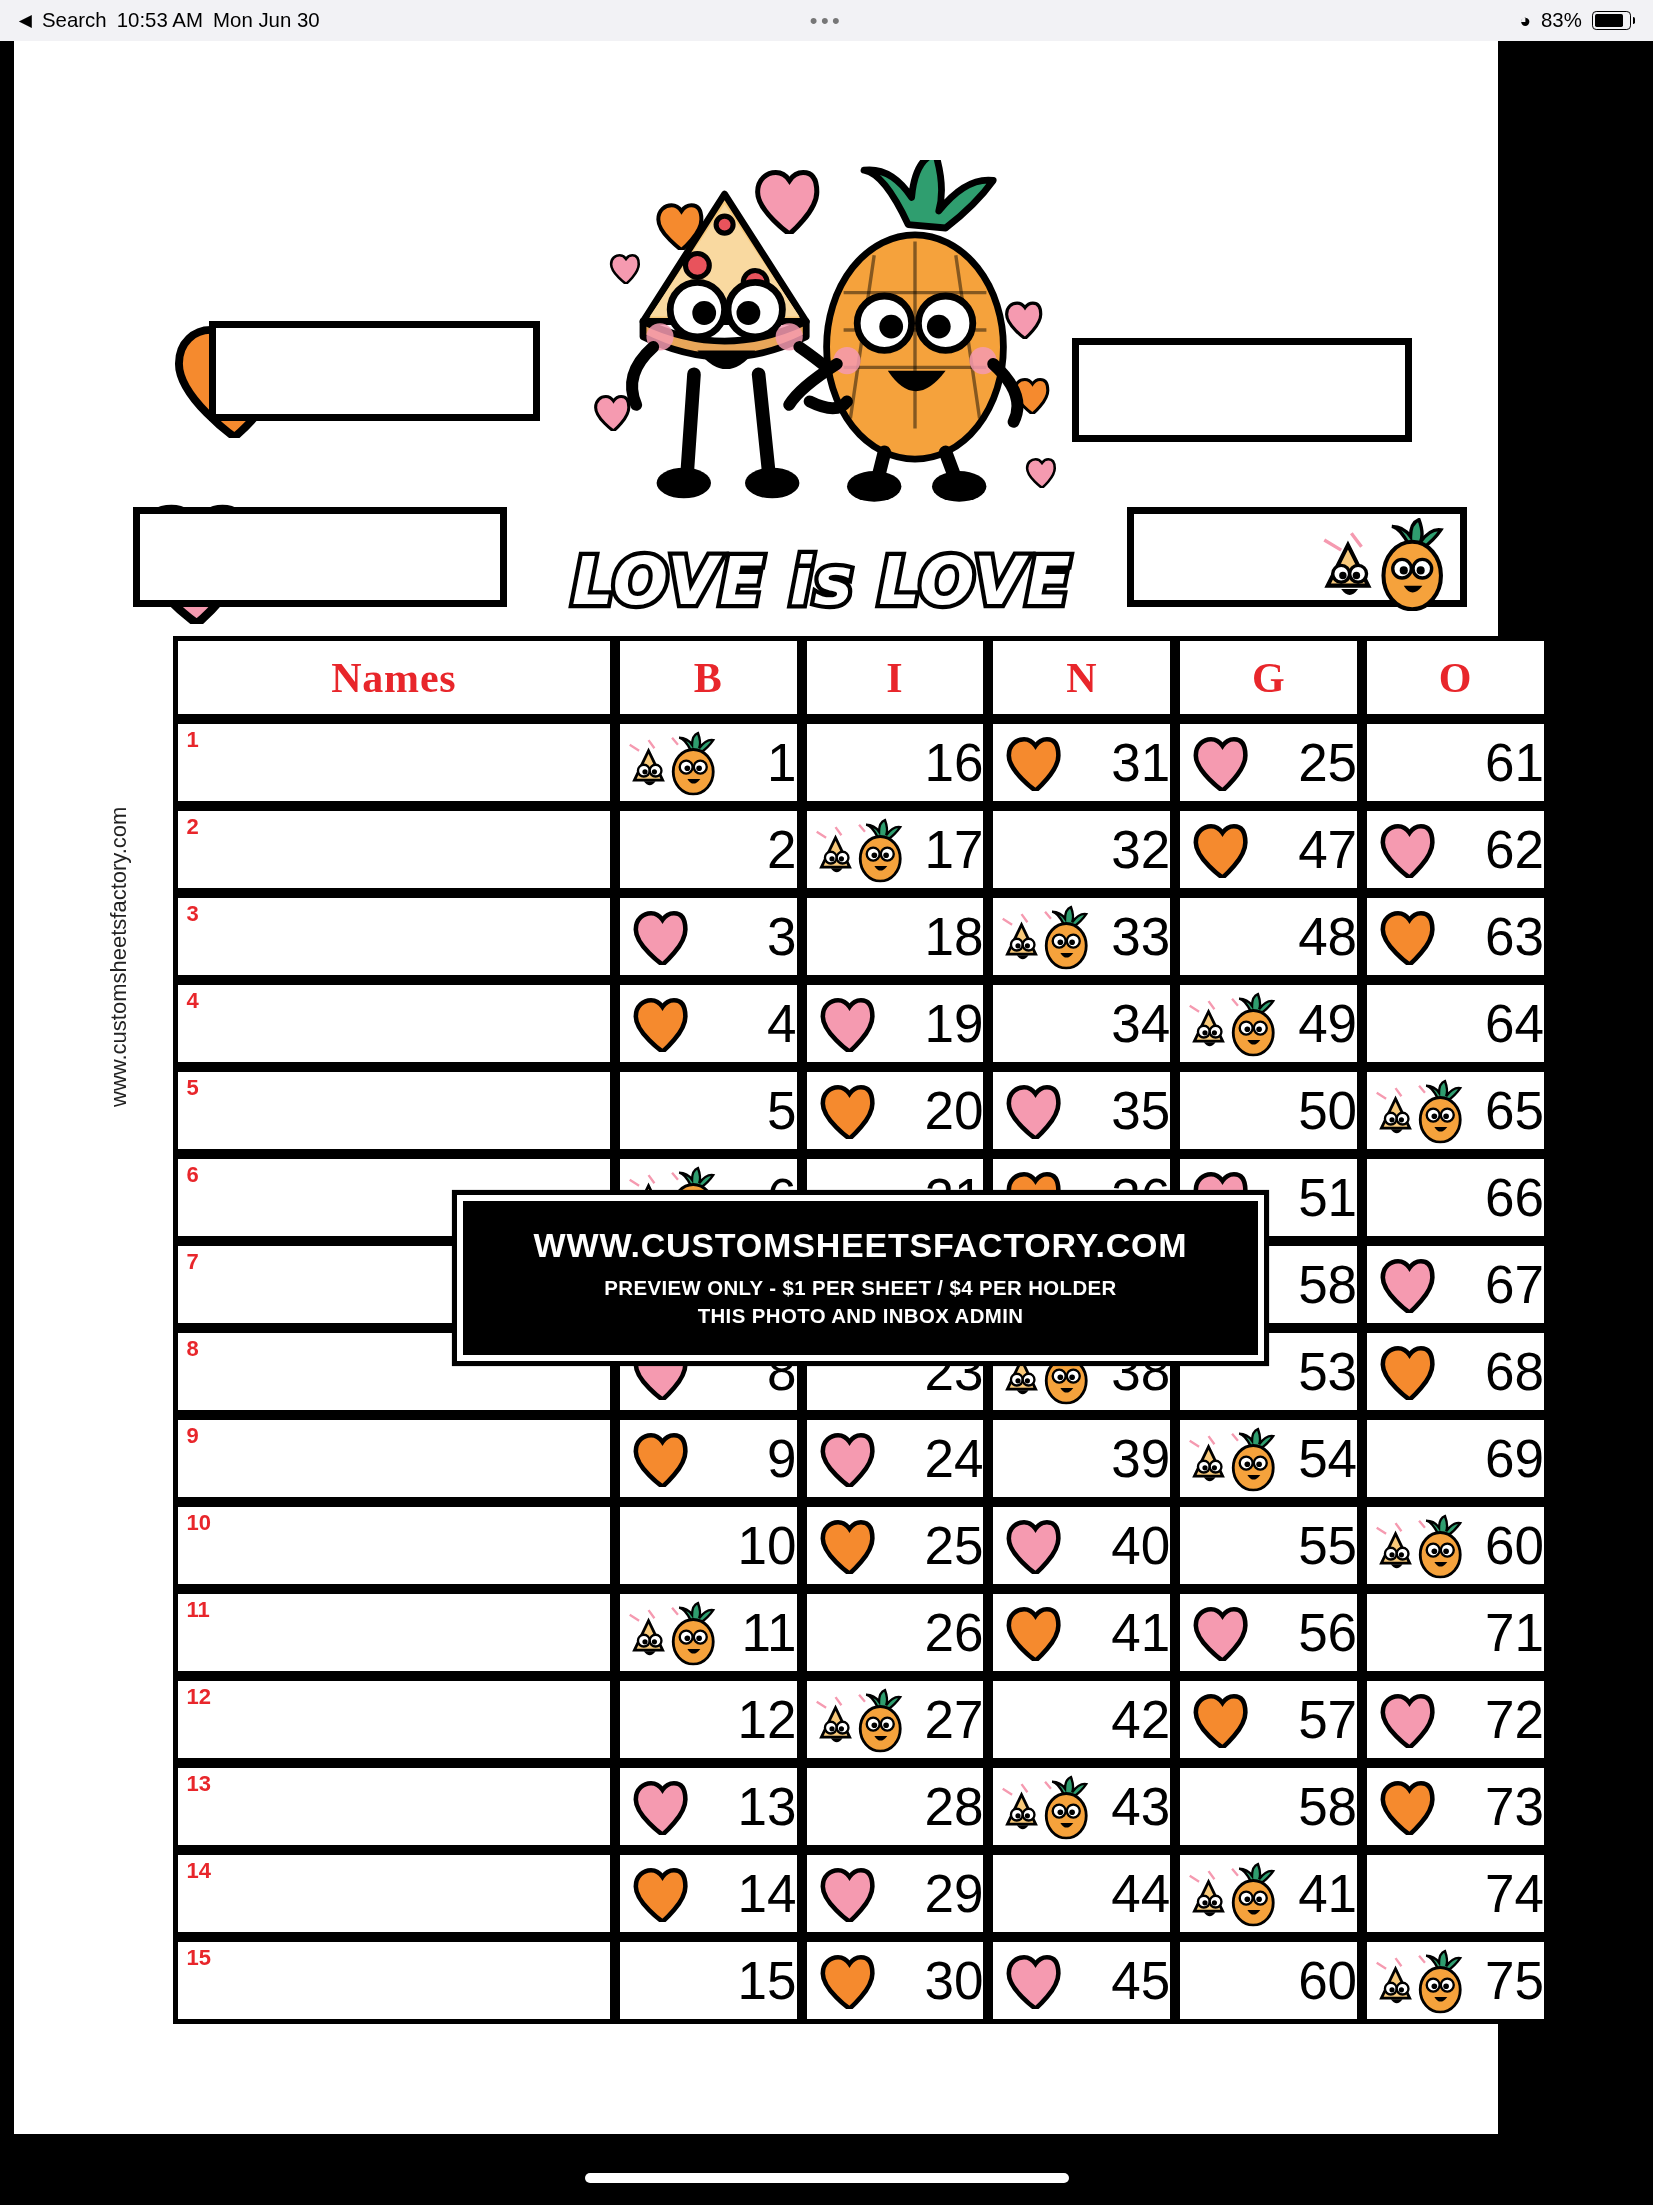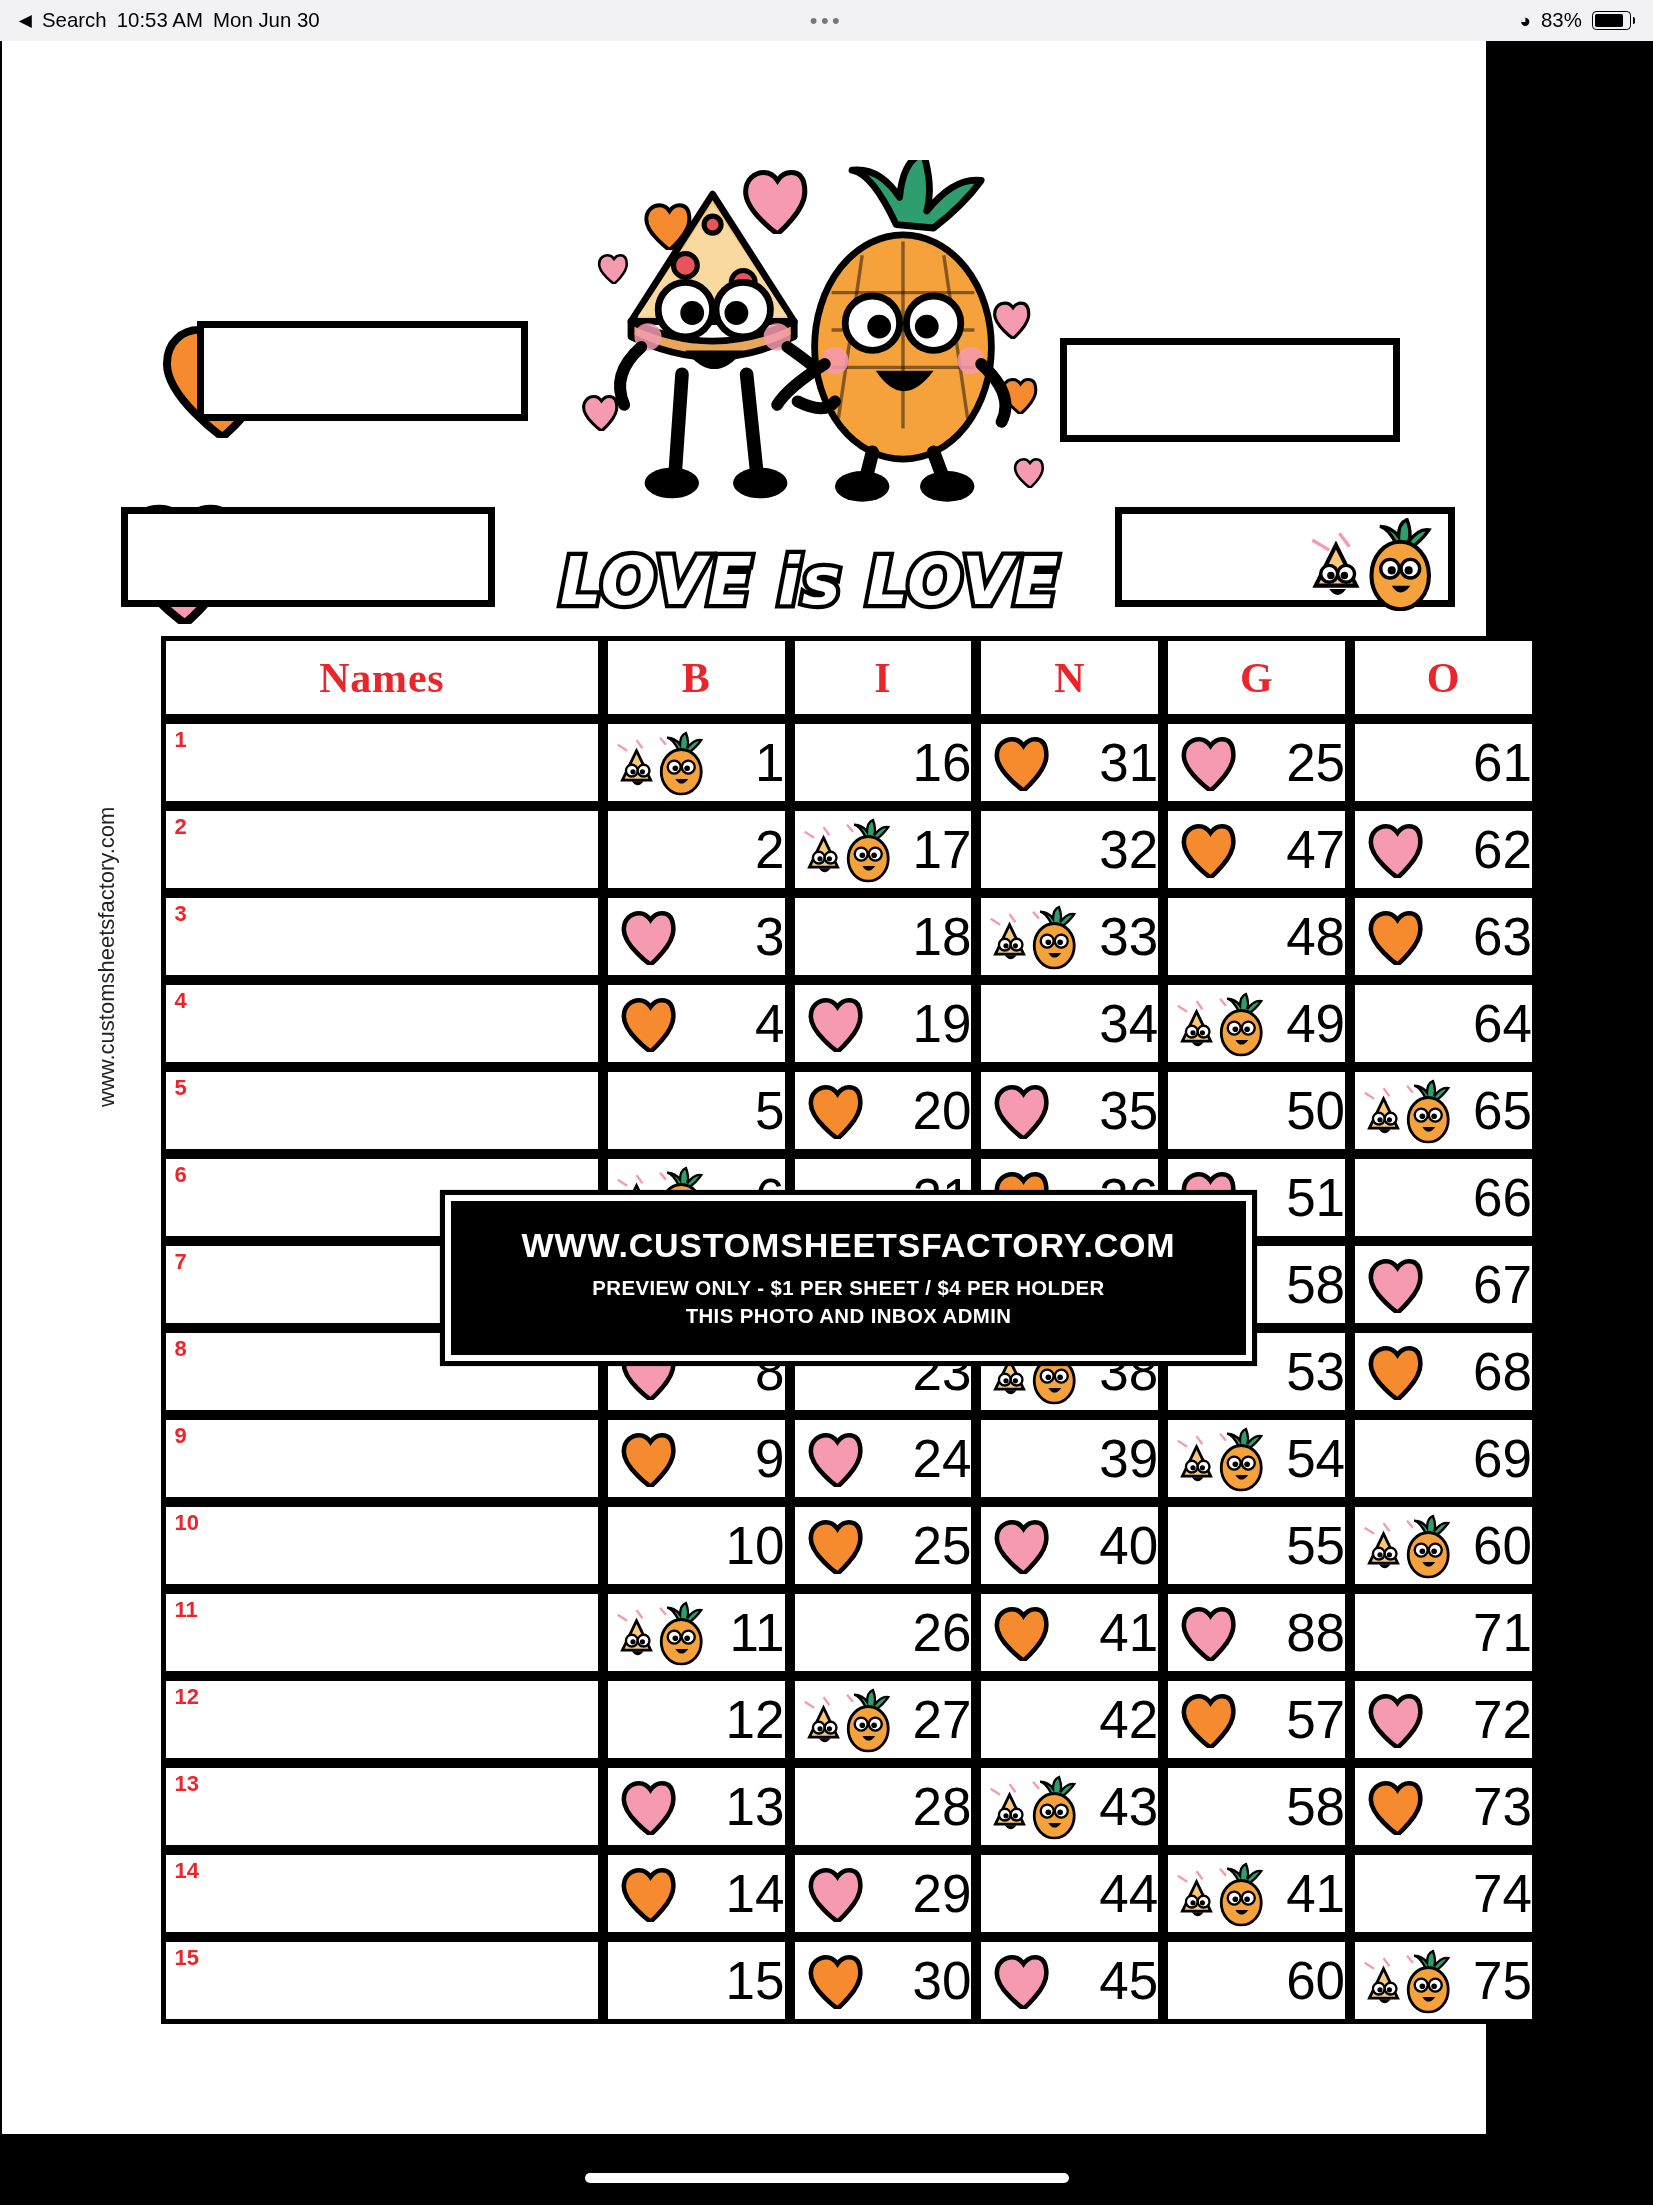--- a/index.html
+++ b/index.html
@@ -28,21 +28,21 @@
     position: relative; display: inline-block;
   }
   .battery::after {
     content: ""; position: absolute; right: -5.1px; top: 5.1px;
     width: 2.5px; height: 6.8px; background: #000; border-radius: 0 1.7px 1.7px 0;
   }
   .battery .fill { position: absolute; left: 1.7px; top: 1.7px; bottom: 1.7px; width: 28px; background: #000; border-radius: 1.7px; }
 
   
   #sheet {
-    position: absolute; top: 41px; left: 2px;
+    position: absolute; top: 41px; left: 14px;
     width: 1484px; height: 2093px;
     background: #fff;
   }
 
   
   #header-art { position: absolute; top: 0; left: 0; width: 1616px; height: 586px; }
 
   .name-box {
     position: absolute; background: #fff; border: 7.6px solid #000;
   }
@@ -604,21 +604,21 @@
                 <circle cx="53" cy="32" r="2.4" fill="#000"></circle>
                 <circle cx="63" cy="32" r="2.4" fill="#000"></circle>
                 <path d="M53 41 q5 8 11 0 z" fill="#000"></path>
               </svg></span><span class="val">11</span></td>
           <td class="num-cell"><span class="val">26</span></td>
           <td class="num-cell"><span class="mark"><svg width="61" height="56" viewBox="0 0 32 29">
                 <path d="M16 29S2 19 2 10.5C2 5 6 2 10 2c3 0 5 2 6 3.5C17 4 19 2 22 2c4 0 6 3 6 8.5C28 19 16 29 16 29z" fill="#f58a2e" stroke="#000" stroke-width="2.4"></path>
               </svg></span><span class="val">41</span></td>
           <td class="num-cell"><span class="mark"><svg width="61" height="56" viewBox="0 0 32 29">
                 <path d="M16 29S2 19 2 10.5C2 5 6 2 10 2c3 0 5 2 6 3.5C17 4 19 2 22 2c4 0 6 3 6 8.5C28 19 16 29 16 29z" fill="#f59ab0" stroke="#000" stroke-width="2.4"></path>
-              </svg></span><span class="val">88</span></td>
+              </svg></span><span class="val">56</span></td>
           <td class="num-cell"><span class="val">71</span></td>
         </tr>
         <tr>
           <td class="name-cell"><span class="row-num">12</span><span class="row-name"></span></td>
           <td class="num-cell"><span class="val">12</span></td>
           <td class="num-cell"><span class="mark mascot"><svg width="100" height="65" viewBox="0 0 85 55">
                 <path d="M4 12 l8 5 M20 8 l5 7 M40 6 l5 6" stroke="#f59ab0" stroke-width="2"></path>
                 <path d="M8 42 L20 17 L32 42 Z" fill="#f7c87a" stroke="#000" stroke-width="2.4"></path>
                 <circle cx="16" cy="34" r="5" fill="#fff" stroke="#000" stroke-width="2"></circle>
                 <circle cx="26" cy="34" r="5" fill="#fff" stroke="#000" stroke-width="2"></circle>

